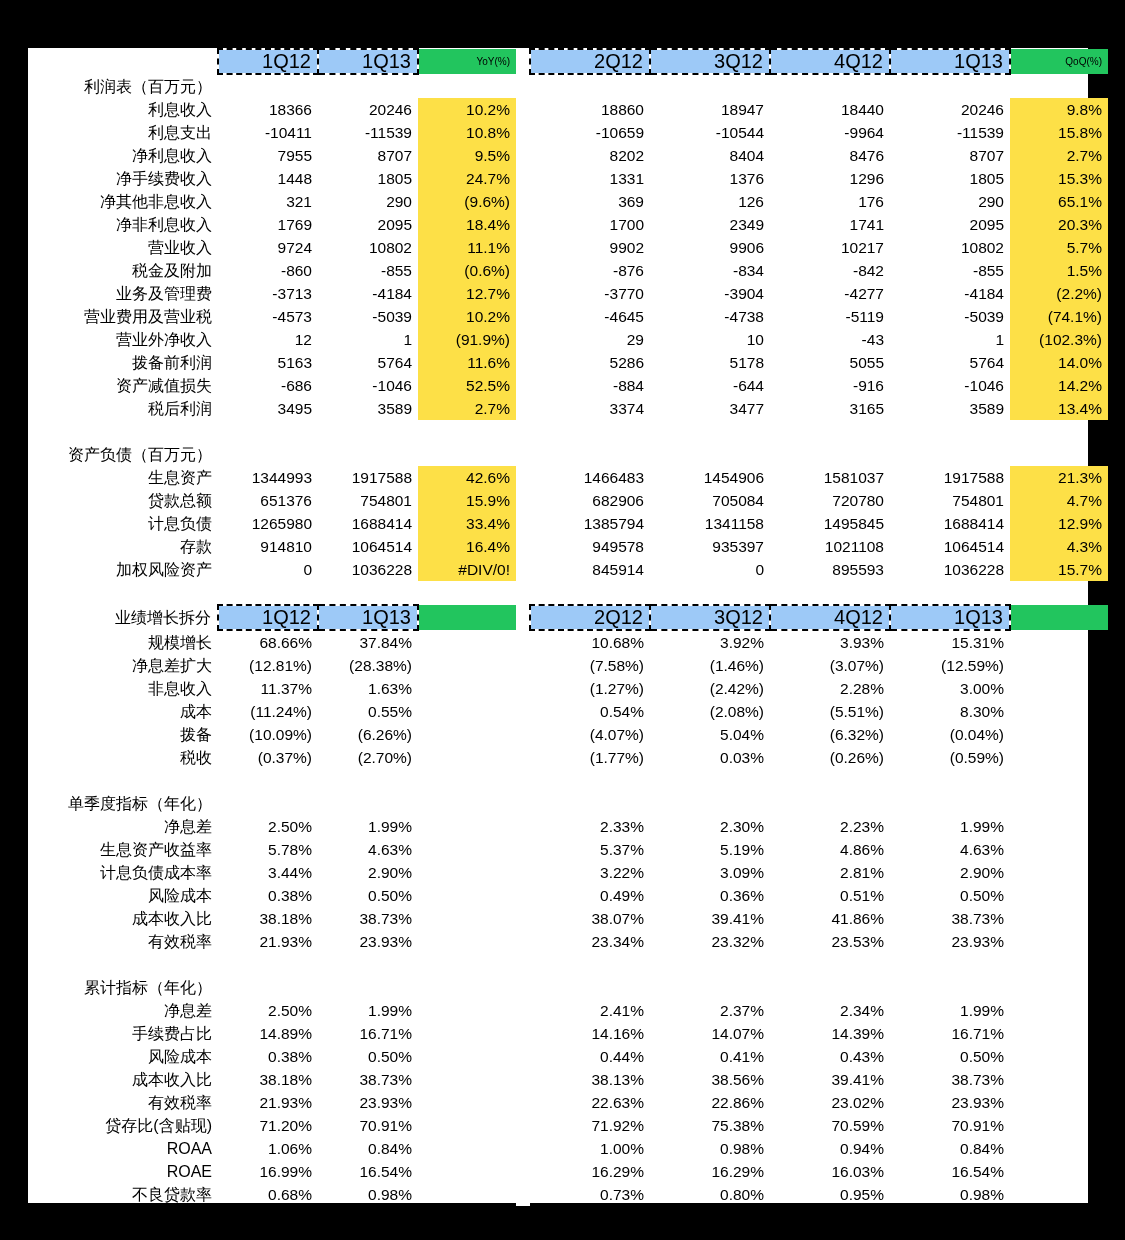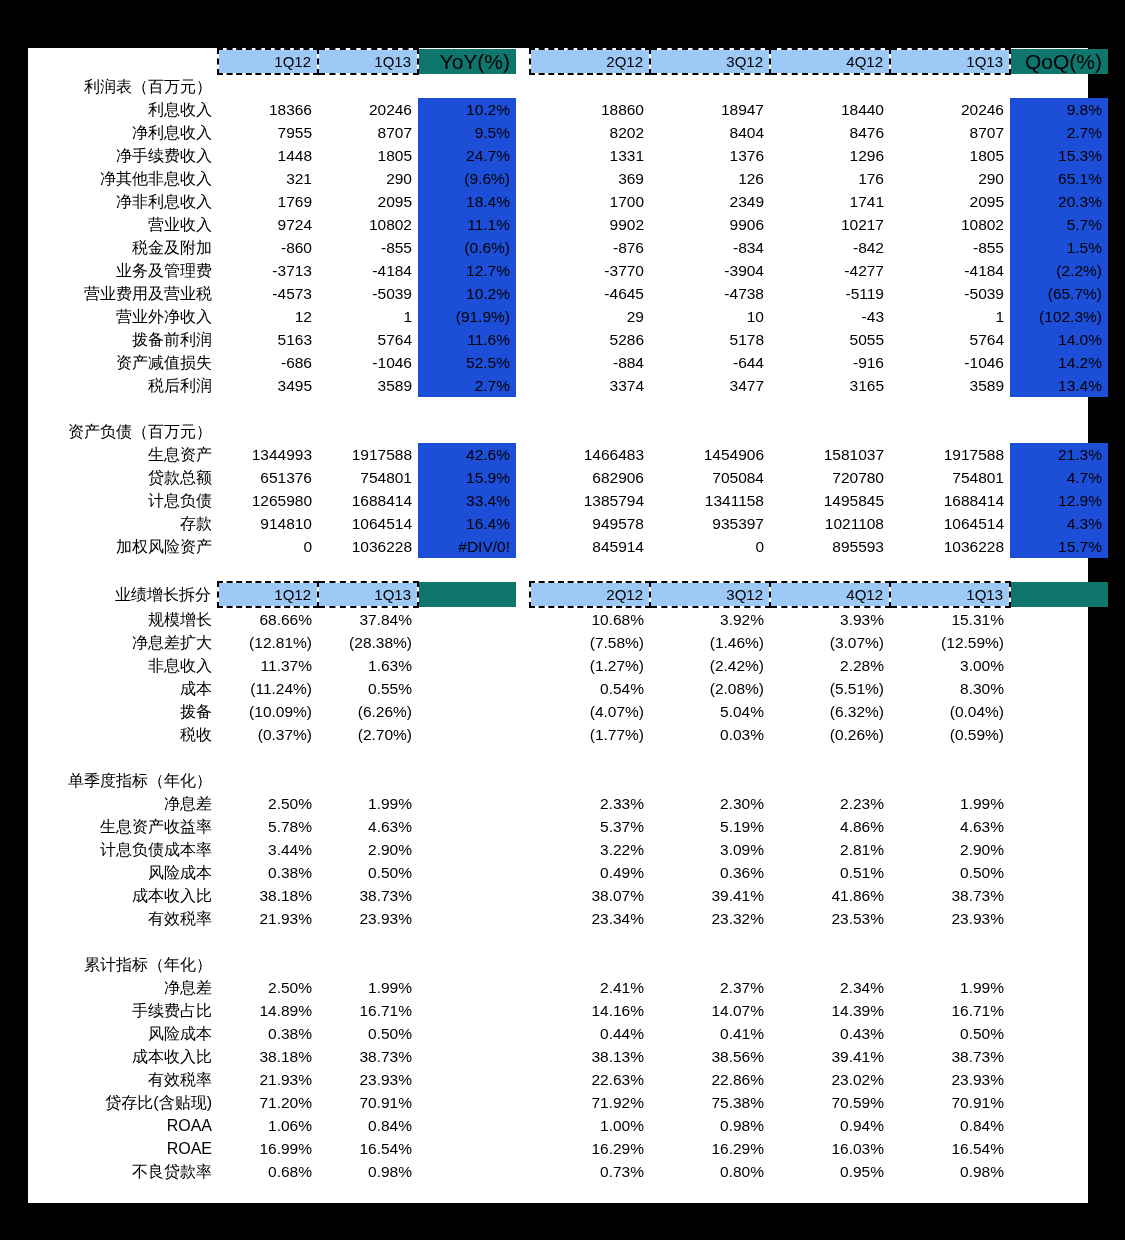--- a/index.html
+++ b/index.html
@@ -51,35 +51,35 @@
   }
   .lbl.indent { }
   .sec-head { font-weight: bold; }
   .row-bold td { font-weight: bold; }
 
   
   .hdr {
     background: #9dc9f7;
     font-weight: bold;
     text-align: center;
-    font-size: 15px;
+    font-size: 20px;
     border-top: 2px dashed #000;
     border-bottom: 2px dashed #000;
     border-left: 2px dashed #000;
     border-right: 2px dashed #000;
     padding: 0;
   }
   .hdr-plain {
-    background: #0f766e;
+    background: #22c55e;
     font-weight: bold;
     text-align: center;
-    font-size: 21px;
+    font-size: 10px;
     padding: 0;
   }
-  .hl { background: #1d4ed8; }
+  .hl { background: #fde047; }
   .spacer td { height: 17px; line-height: 17px; }
   .gapcol { background: #ffffff; }
 </style>
 </head>
 <body>
 
 <div class="page">
   <table class="sheet">
     <colgroup>
       <col class="c-label">
@@ -123,20 +123,32 @@
           <td>18366</td>
           <td>20246</td>
           <td class="hl">10.2%</td>
           <td class="gapcol"></td>
           <td>18860</td>
           <td>18947</td>
           <td>18440</td>
           <td>20246</td>
           <td class="hl">9.8%</td>
         </tr>
+        <tr>
+          <td class="lbl indent">利息支出</td>
+          <td>-10411</td>
+          <td>-11539</td>
+          <td class="hl">10.8%</td>
+          <td class="gapcol"></td>
+          <td>-10659</td>
+          <td>-10544</td>
+          <td>-9964</td>
+          <td>-11539</td>
+          <td class="hl">15.8%</td>
+        </tr>
         <tr class="row-bold">
           <td class="lbl indent">净利息收入</td>
           <td>7955</td>
           <td>8707</td>
           <td class="hl">9.5%</td>
           <td class="gapcol"></td>
           <td>8202</td>
           <td>8404</td>
           <td>8476</td>
           <td>8707</td>
@@ -217,21 +229,21 @@
         <tr class="row-bold">
           <td class="lbl indent">营业费用及营业税</td>
           <td>-4573</td>
           <td>-5039</td>
           <td class="hl">10.2%</td>
           <td class="gapcol"></td>
           <td>-4645</td>
           <td>-4738</td>
           <td>-5119</td>
           <td>-5039</td>
-          <td class="hl">(65.7%)</td>
+          <td class="hl">(74.1%)</td>
         </tr>
         <tr>
           <td class="lbl indent">营业外净收入</td>
           <td>12</td>
           <td>1</td>
           <td class="hl">(91.9%)</td>
           <td class="gapcol"></td>
           <td>29</td>
           <td>10</td>
           <td>-43</td>

